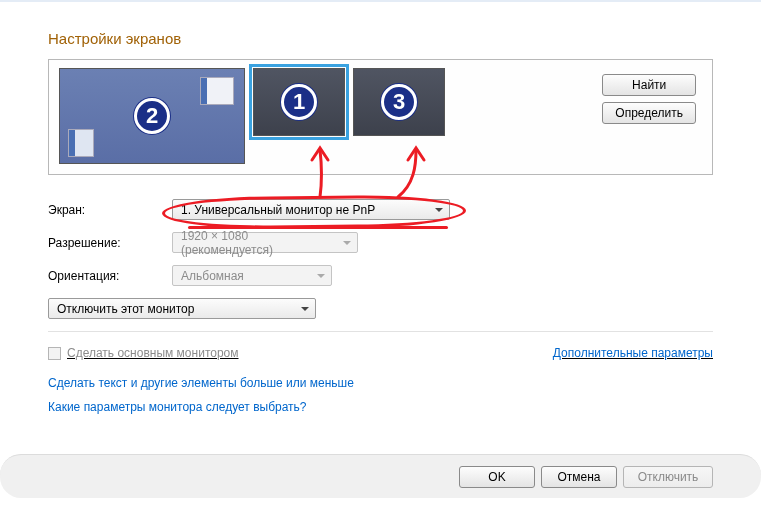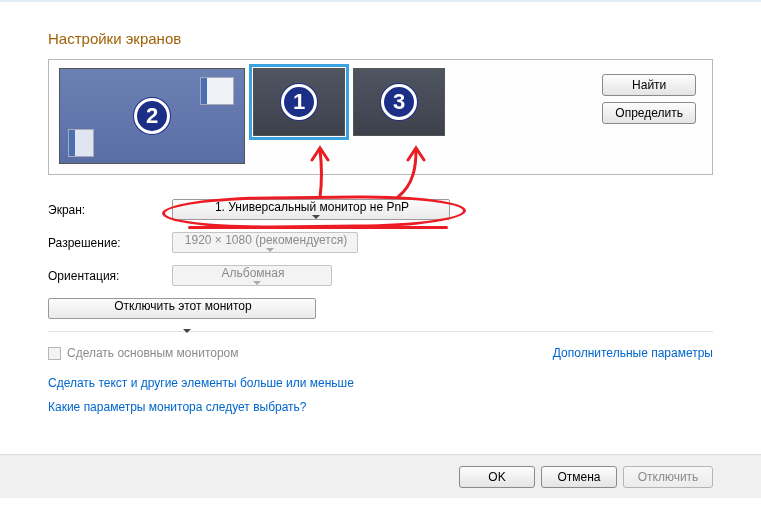--- a/index.html
+++ b/index.html
@@ -83,50 +83,50 @@
   .label { width: 124px; color:#000; }
   .dropdown {
     display: flex; align-items: center; justify-content: space-between;
     height: 21px;
     background: linear-gradient(#fcfcfc,#eaeaea);
     border: 1px solid #9a9a9a;
     border-radius: 2px;
     padding: 0 6px 0 8px;
     font: 12px "Segoe UI", Tahoma, sans-serif;
     cursor: pointer;
-    flex-direction: column;
   }
   .dropdown.disabled { color:#8c8c8c; background:#f3f3f3; border-color:#c4c4c4; cursor:default; }
   .dropdown .arrow {
     width: 0; height: 0;
     border-left: 4px solid transparent;
     border-right: 4px solid transparent;
     border-top: 4px solid #444;
     margin-left: 8px;
   }
   .dropdown.disabled .arrow { border-top-color:#aaa; }
   .dd-screen { width: 278px; }
   .dd-res { width: 186px; }
   .dd-orient { width: 160px; }
   .dd-mult { width: 268px; gap: 16px; }
   hr.sep { border:none; border-top:1px solid #e2e2e2; margin: 12px 0 14px 0; }
-  .checkbox-row { display:flex; align-items:flex-end; justify-content:space-between; margin-bottom: 16px; }
+  .checkbox-row { display:flex; align-items:flex-end; justify-content:space-between; margin-bottom: 16px; text-decoration: underline; }
   .cb-left { display:flex; align-items:center; gap:6px; color:#8c8c8c; }
   .cb-box { width:13px; height:13px; border:1px solid #b5b5b5; background:#f3f3f3; }
   .link { color:#0066cc; cursor:pointer; }
   .link-row { margin-bottom: 10px; }
   .footer {
     position: absolute;
     bottom: 28px; left:0; right:0;
     border-top: 1px solid #dcdcdc;
     background: #f0f0f0;
     height: 44px;
     display:flex; align-items:center; justify-content:flex-end;
     padding: 0 48px;
     gap: 6px;
+    border-radius: 21px;
   }
   
   .anno { position:absolute; pointer-events:none; }
   .anno-oval {
     border: 3px solid #ec1c24;
     border-radius: 50% / 70%;
     width: 304px; height: 32px;
     left: 162px; top: 196px;
     transform: rotate(-0.5deg);
   }

